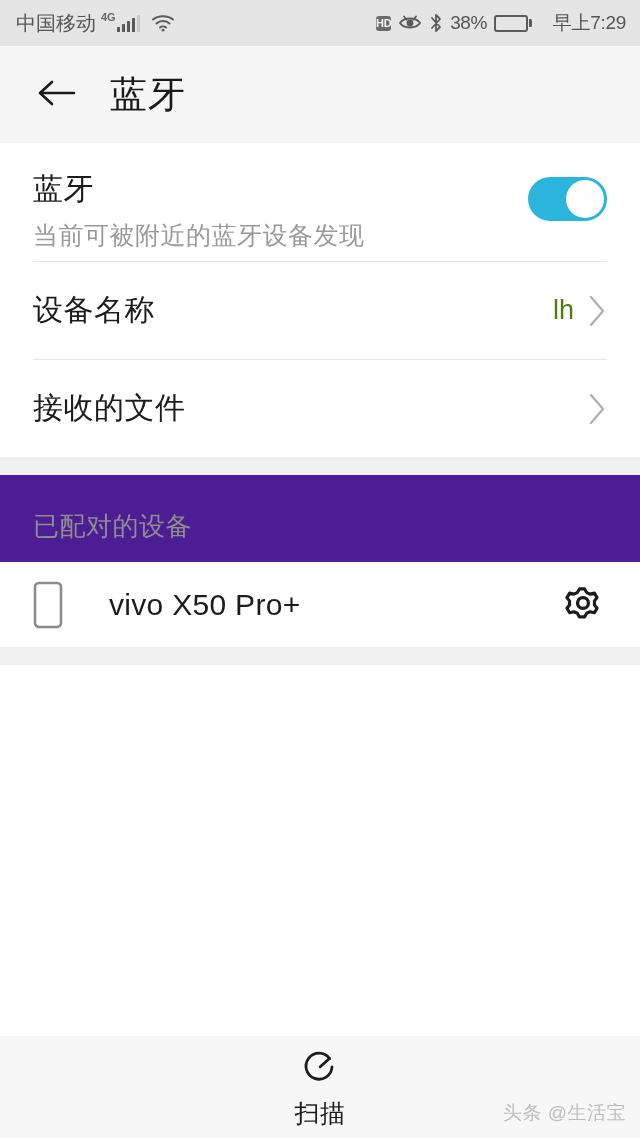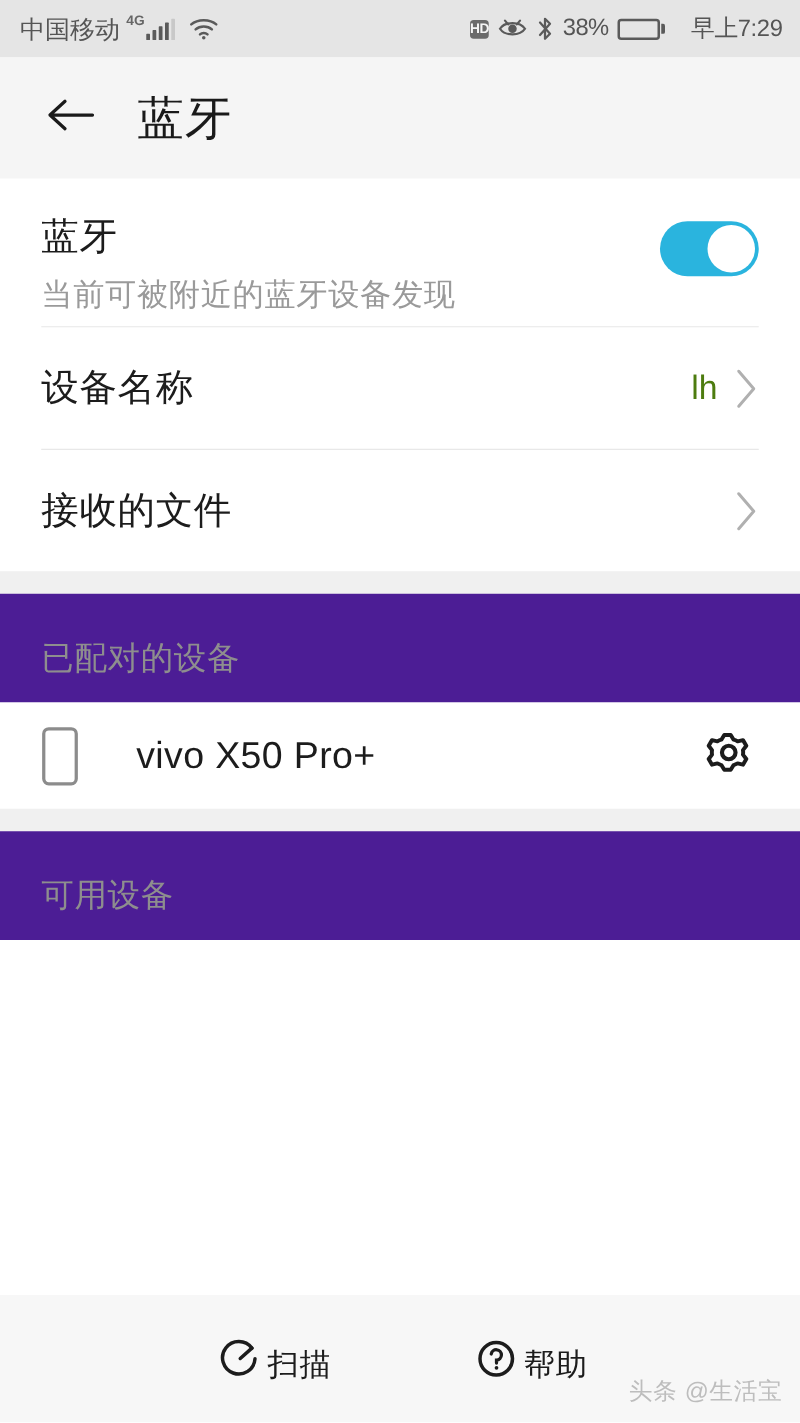--- a/index.html
+++ b/index.html
@@ -271,21 +271,21 @@
     width: 640px;
     height: 102px;
     background: #f7f7f7;
     display: flex;
     align-items: center;
     justify-content: center;
     gap: 85px;
   }
   .bottom-btn {
     display: flex;
-    flex-direction: row;
+    flex-direction: column;
     align-items: center;
     justify-content: center;
     cursor: pointer;
     width: 120px;
   }
   .bottom-icon {
     height: 44px;
     display: flex;
     align-items: center;
     justify-content: center;
@@ -417,39 +417,28 @@
         <svg width="42" height="42" viewBox="0 0 24 24">
           <path fill="none" stroke="#1c1c1c" stroke-width="1.9" stroke-linejoin="round" d="M12 2.6 L13.4 4.9 A7.4 7.4 0 0 1 15.3 5.7 L17.9 5.1 L19.5 7.8 L17.9 9.9 A7.4 7.4 0 0 1 17.9 12.1 L19.5 14.2 L17.9 16.9 L15.3 16.3 A7.4 7.4 0 0 1 13.4 17.1 L12 19.4 L8.9 19.4 L7.5 17.1 A7.4 7.4 0 0 1 5.6 16.3 L3.0 16.9 L1.4 14.2 L3.0 12.1 A7.4 7.4 0 0 1 3.0 9.9 L1.4 7.8 L3.0 5.1 L5.6 5.7 A7.4 7.4 0 0 1 7.5 4.9 L8.9 2.6 Z" transform="translate(1.5,1.5) scale(0.95)"></path>
           <circle cx="12" cy="12" r="3.1" fill="none" stroke="#1c1c1c" stroke-width="1.9"></circle>
         </svg>
       </span>
     </span>
   </div>
 
   <div class="section-gap"></div>
 
-  <div class="section-label">可用设备</div>
 
   <div class="avail-fill"></div>
 </div>
 
 <div class="bottom-bar">
   <div class="bottom-btn">
     <span class="bottom-icon">
       <svg width="44" height="44" viewBox="0 0 44 44">
         <path d="M31.5 13.5 A13 13 0 1 0 34 22" stroke="#1c1c1c" stroke-width="2.8" fill="none" stroke-linecap="round"></path>
         <path d="M31.5 13.5 L22.2 21.8" stroke="#1c1c1c" stroke-width="2.8" fill="none" stroke-linecap="round"></path>
       </svg>
     </span>
     <span class="bottom-label">扫描</span>
   </div>
-  <div class="bottom-btn">
-    <span class="bottom-icon">
-      <svg width="44" height="44" viewBox="0 0 44 44">
-        <circle cx="22" cy="22" r="13" stroke="#1c1c1c" stroke-width="2.8" fill="none"></circle>
-        <path d="M18 18.2 A4.1 4.1 0 1 1 22.2 23 L22.2 25.4" stroke="#1c1c1c" stroke-width="2.6" fill="none" stroke-linecap="round"></path>
-        <circle cx="22.2" cy="29.2" r="1.5" fill="#1c1c1c"></circle>
-      </svg>
-    </span>
-    <span class="bottom-label">帮助</span>
-  </div>
   <div class="watermark">头条 @生活宝</div>
 </div>
 
 </body></html>

